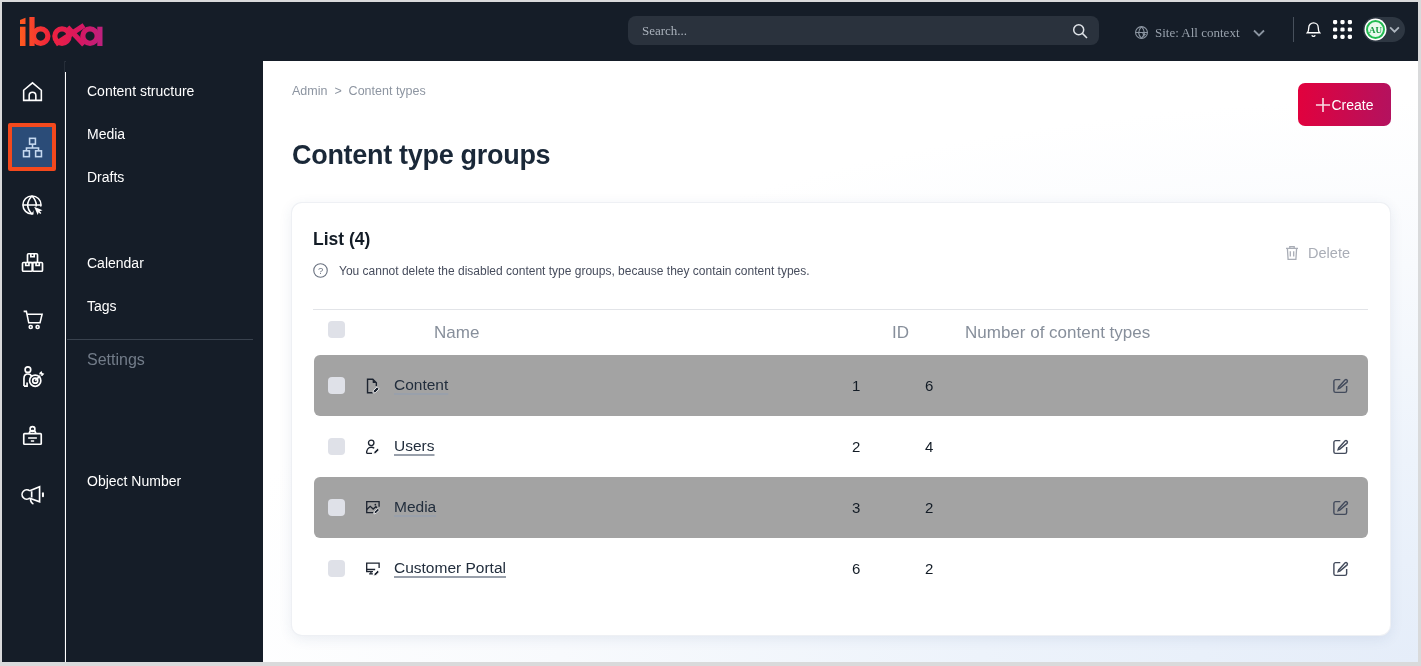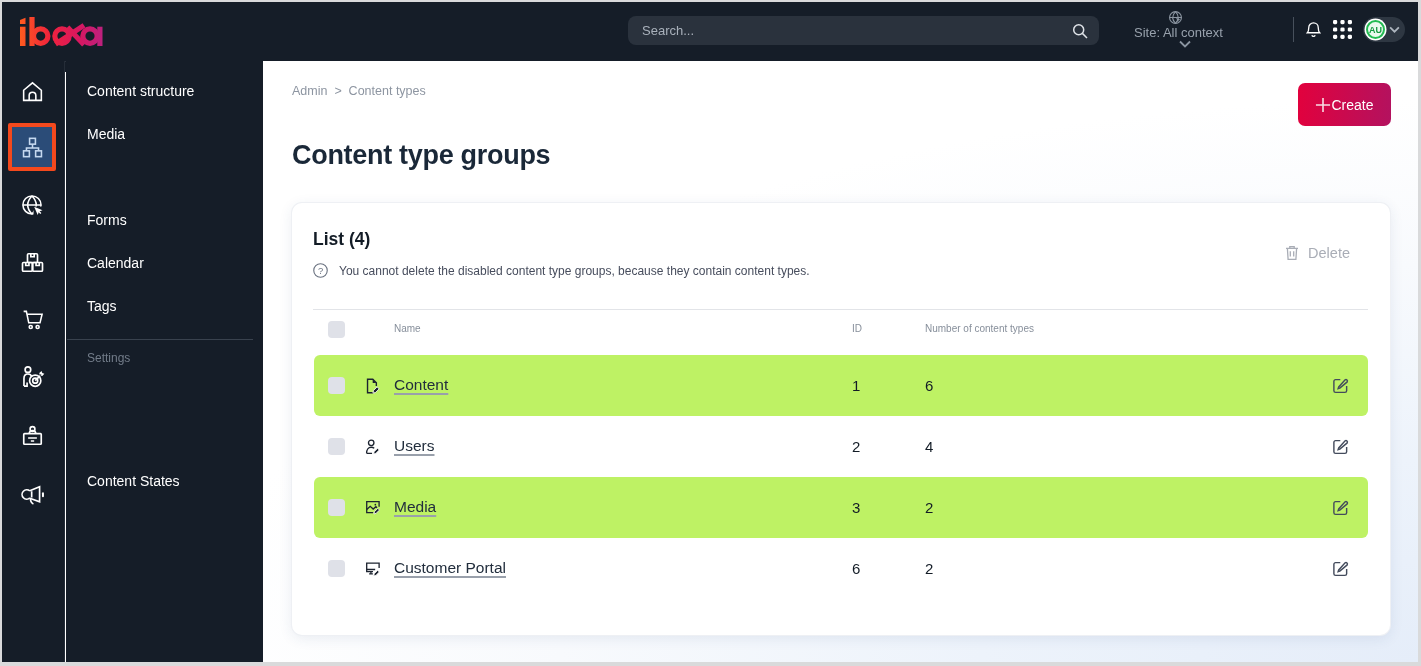--- a/index.html
+++ b/index.html
@@ -1,61 +1,61 @@
 <!DOCTYPE html>
 <html><head>
 <meta charset="utf-8">
 <style>
 * { margin:0; padding:0; box-sizing:border-box; }
 html,body { width:1421px; height:666px; overflow:hidden; }
 body { font-family:"Liberation Sans", sans-serif; background:#dcdcdc; }
 .frame { position:absolute; left:0; top:0; width:1421px; height:666px;
   border:2px solid #d9dadb; border-right-width:3px; border-bottom-width:4px; background:#fff; }
-.topbar { position:absolute; left:0; top:0; width:1416px; height:70px; background:#151d28; }
+.topbar { position:absolute; left:0; top:0; width:1416px; height:70px; background:#151d28;font-family:Liberation Serif, serif; }
 .logo { position:absolute; left:18px; top:15px; }
 .search { position:absolute; left:626px; top:14px; width:471px; height:29px; background:#2a323d;
   border-radius:8px; color:#a9b1bb; font-size:13px; line-height:29px; padding-left:14px; }
 .search svg { position:absolute; right:11px; top:7px; }
-.sitectx { position:absolute; left:1132px; top:8px; height:59px; display:flex; align-items:center; color:#98a1ac; font-size:13px;flex-direction:column; }
+.sitectx { position:absolute; left:1132px; top:1px; height:59px; display:flex; align-items:center; color:#98a1ac; font-size:13px; }
 .tdiv { position:absolute; left:1291px; top:15px; width:1px; height:25px; background:#47505c; }
 .bell { position:absolute; left:1304px; top:19px; }
 .grid9 { position:absolute; left:1331px; top:18px; }
 .avatar { position:absolute; left:1361px; top:15px; width:42px; height:25px; background:#2e3742; border-radius:13px;
   display:flex; align-items:center; }
 .acirc { box-shadow:0 0 0 1.5px #fff; width:19px; height:19px; margin-left:3px; border-radius:50%; background:#eafaee; border:2px solid #23bb52;
   color:#169a41; font-size:9px; font-weight:bold; display:flex; align-items:center; justify-content:center; }
 .avatar svg { margin-left:4px; }
 .shell { position:absolute; left:0; top:59px; width:1416px; height:601px; }
 .iconbar { position:absolute; left:0; top:0; width:63px; height:601px; background:#151d28; border-right:1px solid #252d38; }
 .menu { position:absolute; left:64px; top:0; width:197px; height:601px; background:#151d28; }
 .main { position:absolute; left:261px; top:0; width:1155px; height:601px;
   background:radial-gradient(ellipse 135% 120% at 100% 100%, #e5edf9 0%, #edf3fb 28%, #f8fafd 55%, #ffffff 78%); }
 .itile { position:absolute; left:6px; width:48px; height:48px; display:flex; align-items:center; justify-content:center; }
 .itile.sel { background:#2b4c78; border:4px solid #f4491d; border-radius:2px; }
 .mi { position:absolute; left:0; width:182px; height:43px; line-height:43px; color:#fff; font-size:14px; padding-left:21px; }
 .msec { position:absolute; left:1px; width:186px; height:1px; background:#39424e; top:278px; }
-.mlabel { position:absolute; left:21px; top:290px; color:#727c89; font-size:12px; }
+.mlabel { position:absolute; left:21px; top:290px; color:#727c89; font-size:16px; }
 .misel { position:absolute; left:9px; top:354px; width:169px; height:45px; background:#2b4c78;
   border:4px solid #f4491d; border-radius:3px; color:#e8eef6; font-size:14px; line-height:37px; padding-left:8px; }
 .crumb { position:absolute; left:29px; top:23px; font-size:12.5px; color:#8d95a1; }
 .createbtn { position:absolute; left:1035px; top:22px; width:93px; height:43px; border-radius:7px;
   background:linear-gradient(95deg,#e2013d,#b3125f); color:#fff; font-size:14px;
   display:flex; align-items:center; justify-content:center; }
 h1 { position:absolute; left:29px; top:81px; font-size:27px; line-height:27px; font-weight:bold; color:#1a2838; letter-spacing:-0.3px; }
 .card { position:absolute; left:29px; top:142px; width:1098px; height:432px; background:#fff;
   border-radius:10px; box-shadow:0 0 0 1px #eef0f4, 0 3px 14px rgba(40,70,120,0.10); }
 .listh { position:absolute; left:21px; top:26px; font-size:17.5px; font-weight:bold; color:#131c26; }
 .inforow { position:absolute; left:21px; top:60px; display:flex; align-items:center; gap:11px;
   font-size:12px; color:#474d5d; }
 .delbtn { position:absolute; right:40px; top:42px; display:flex; align-items:center; gap:9px;
   color:#a9adb6; font-size:14.5px; }
 .tsep { position:absolute; left:21px; top:106px; width:1055px; height:1px; background:#e2e4e8; }
-.thead { position:absolute; top:120px; font-size:10px; color:#878f9b; }
+.thead { position:absolute; top:120px; font-size:17px; color:#878f9b;margin-left:40px; }
 .row { position:absolute; left:22px; width:1054px; height:61px; }
-.row.stripe { background:#bef264; border-radius:6px; }
+.row.stripe { background:#a3a3a3; border-radius:6px; }
 .cb { position:absolute; left:14px; top:22px; width:17px; height:17px; background:#dfe1e8; border-radius:4px; }
 .cb.hd { left:36px; }
 .ric { position:absolute; left:51px; top:23px; }
 .rname { position:absolute; left:80px; top:21px; font-size:15.5px; font-weight:500; color:#222e3d; text-decoration:underline; text-decoration-color:#99a0ab; text-decoration-thickness:1.5px; text-underline-offset:3px; }
 .rid { position:absolute; left:538px; top:22px; font-size:15px; color:#131c26; }
 .rnum { position:absolute; left:611px; top:22px; font-size:15px; color:#131c26; }
 .redit { position:absolute; left:1018px; top:22px; }
 </style>
 </head>
 <body>
@@ -190,26 +190,26 @@
             <path d="M9.4 9.4 18.8 5.5v14.4L9.4 16.5"></path>
             <path d="M9.5 9.6a4.5 4.5 0 1 0 0 6.7M11.2 9.9v6"></path>
             <path d="M9.9 16.6c.2 2.9 1.4 4.9 3 5.5"></path>
             <rect x="21.1" y="10.7" width="1.9" height="4.9" rx="0.95" fill="#fff" stroke="none"></rect>
           </svg>
         </div>
     </div>
     <div class="menu">
       <div class="mi" style="top:9px">Content structure</div>
       <div class="mi" style="top:52px">Media</div>
-      <div class="mi" style="top:138px">Forms</div>
+      <div class="mi" style="top:95px">Drafts</div>
       <div class="mi" style="top:224px">Tags</div>
       <div class="mi" style="top:181px">Calendar</div>
       <div class="msec"></div>
       <div class="mlabel">Settings</div>
-      <div class="mi" style="top:399px">Content States</div>
+      <div class="mi" style="top:399px">Object Number</div>
     </div>
     <div class="main">
       <div class="crumb">Admin &nbsp;&gt;&nbsp; Content types</div>
       <div class="createbtn">
           <svg width="16" height="16" viewBox="0 0 17 17" fill="none" stroke="#f8dde4" stroke-width="1.7">
             <path d="M8.5 1v15M1 8.5h15"></path>
           </svg>
           <span>Create</span>
         </div>
       <h1>Content type groups</h1>

